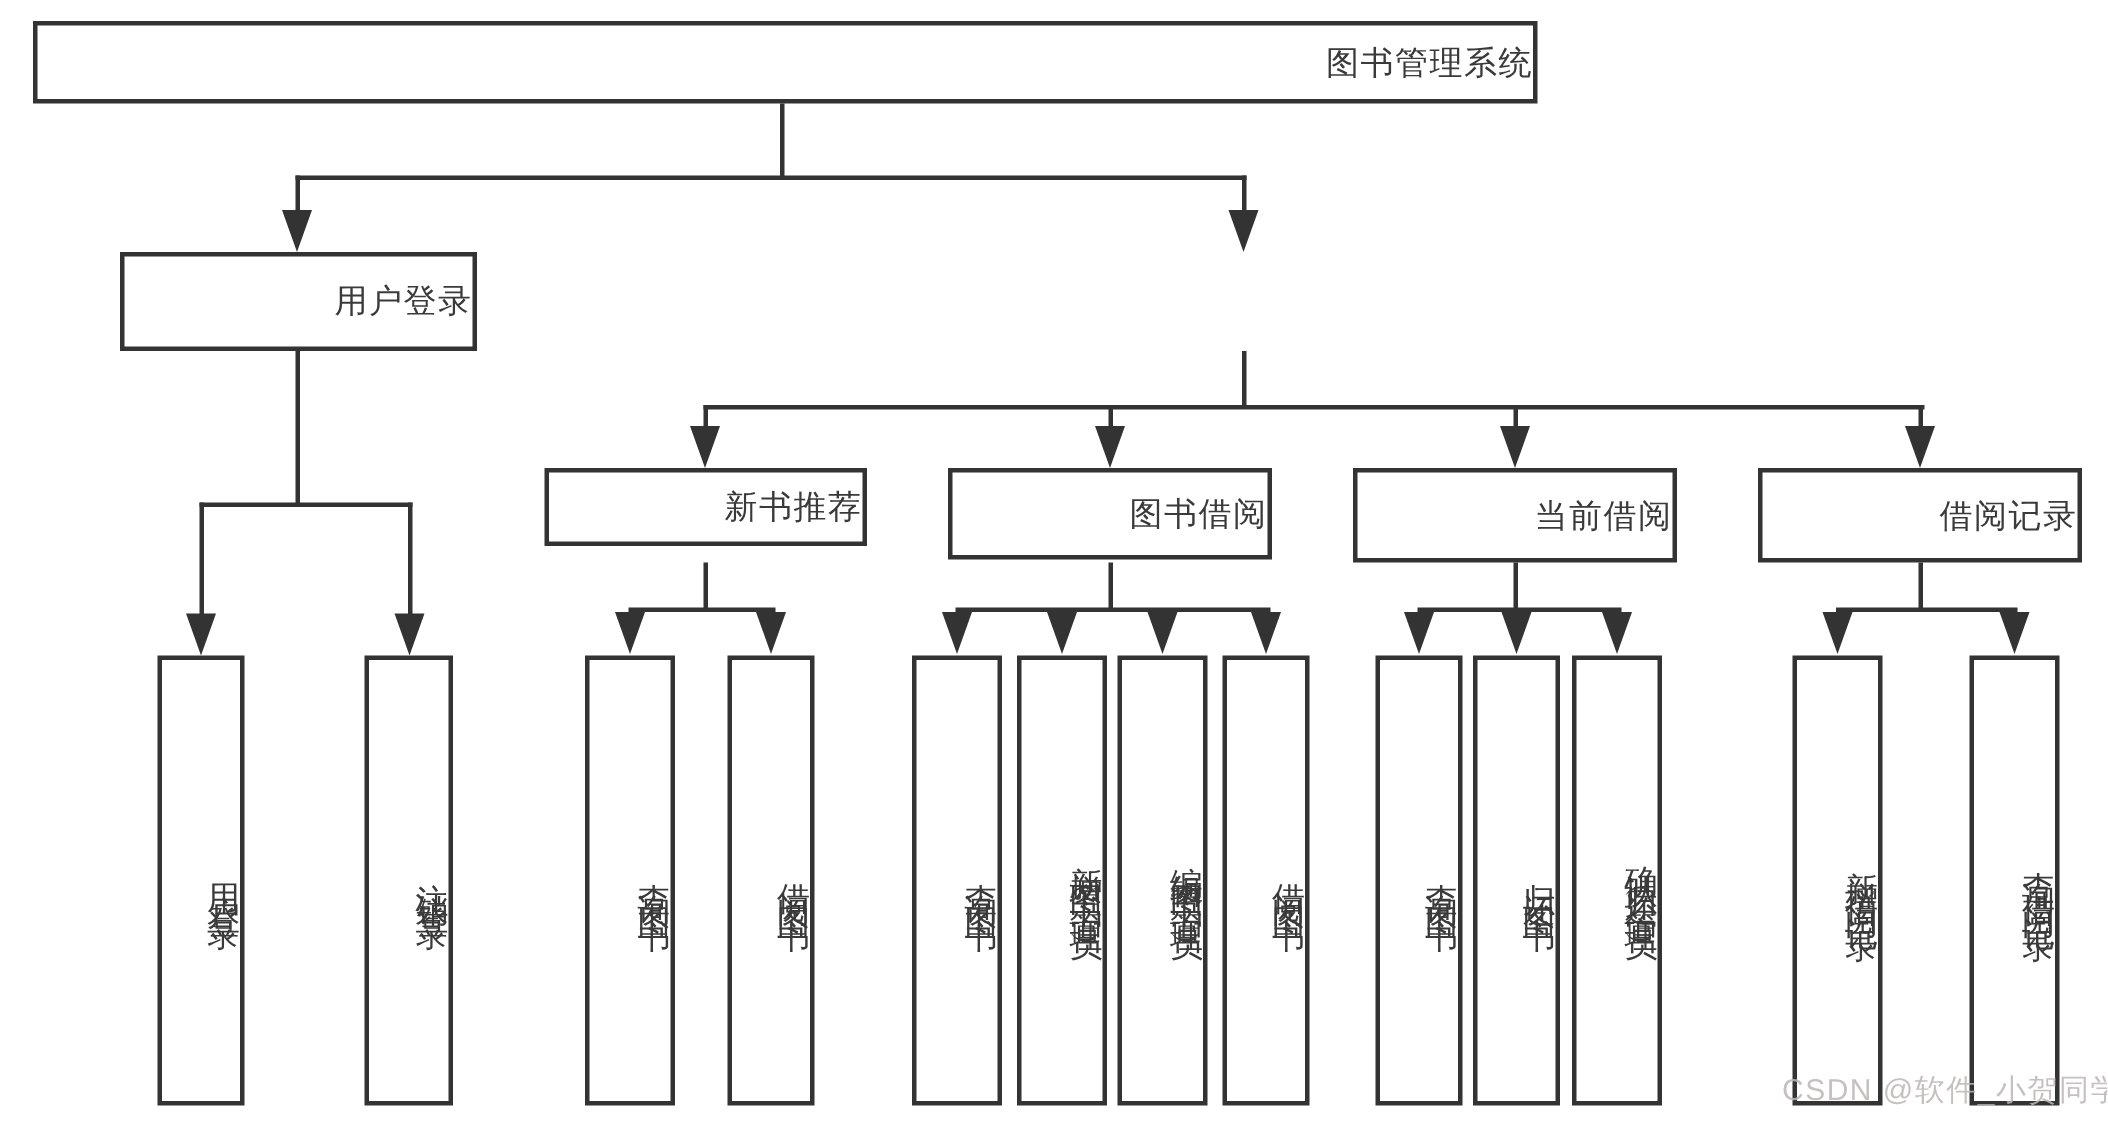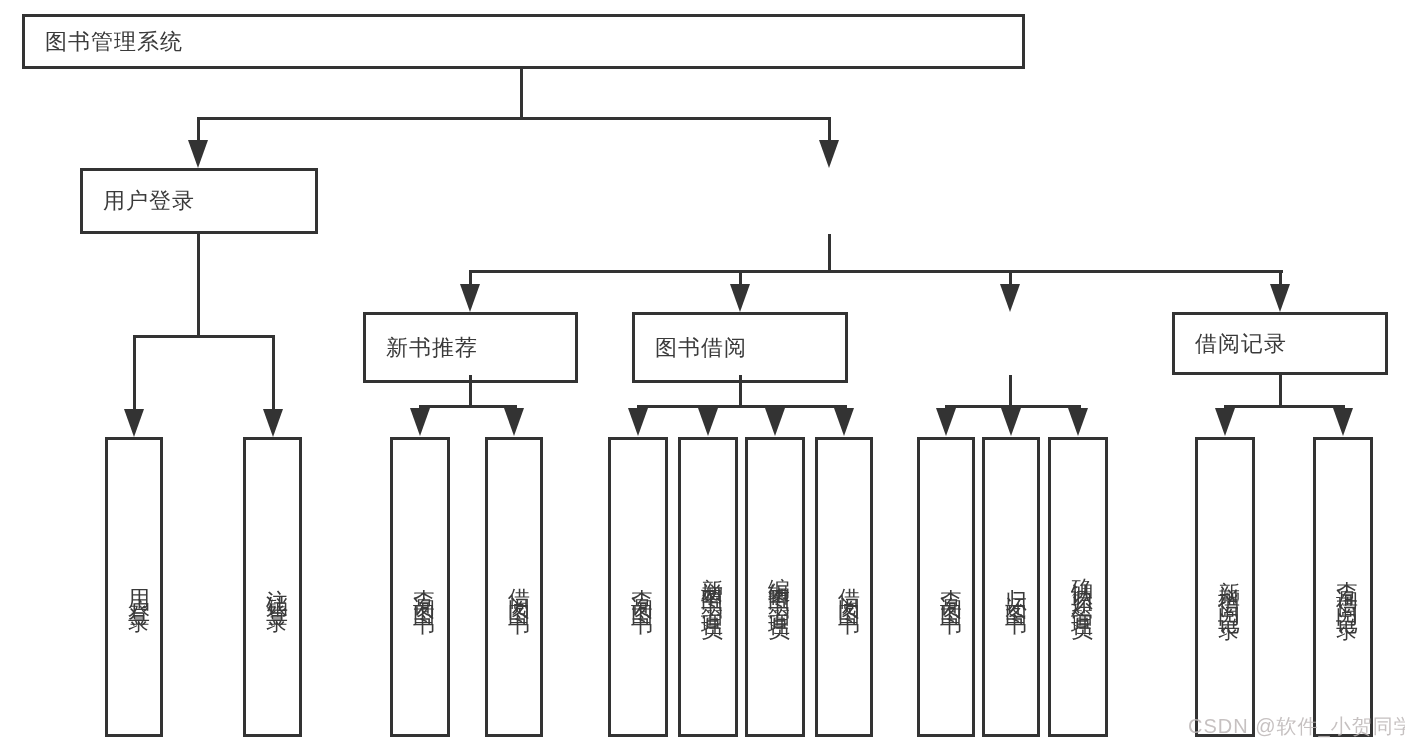--- a/index.html
+++ b/index.html
@@ -2,21 +2,21 @@
 <html><head>
 <meta charset="utf-8">
 <style>
   html,body{margin:0;padding:0;background:#ffffff;}
   .canvas{
     position:relative;width:1405px;height:747px;background:#ffffff;overflow:hidden;
     font-family:"Liberation Sans","DejaVu Sans",sans-serif;color:#333;
   }
   .box{
     position:absolute;box-sizing:border-box;border:3px solid #333;background:#fff;
-    display:flex;align-items:center;justify-content:flex-start;padding-left:20px;
+    display:flex;align-items:center;justify-content:flex-end;padding-left:20px;
   }
   .hlabel{font-size:22px;letter-spacing:1px;color:#3a3a3a;white-space:nowrap;}
   .vtext{
     writing-mode:vertical-rl;text-orientation:mixed;
     font-size:22px;letter-spacing:8px;color:#3a3a3a;line-height:1;
   }
   .line{position:absolute;background:#333;}
   .arrow{
     position:absolute;width:0;height:0;
     border-left:10px solid transparent;border-right:10px solid transparent;
@@ -58,25 +58,28 @@
   <div class="line" style="left:469px;top:270px;width:814px;height:3px"></div>
   <div class="line" style="left:469px;top:270px;width:3px;height:18px"></div>
   <div class="arrow" style="left:460px;top:284px"></div>
   <div class="line" style="left:739px;top:270px;width:3px;height:18px"></div>
   <div class="arrow" style="left:730px;top:284px"></div>
   <div class="line" style="left:1009px;top:270px;width:3px;height:18px"></div>
   <div class="arrow" style="left:1000px;top:284px"></div>
   <div class="line" style="left:1279px;top:270px;width:3px;height:18px"></div>
   <div class="arrow" style="left:1270px;top:284px"></div>
 
-  <div class="box" style="left:363px;top:312px;width:215px;height:71px">
+  <div class="box" style="left:363px;top:312px;width:215px;height:52px">
     <span class="hlabel">新书推荐</span>
   </div>
-  <div class="box" style="left:632px;top:312px;width:216px;height:71px">
+  <div class="box" style="left:632px;top:312px;width:216px;height:61px">
     <span class="hlabel">图书借阅</span>
+  </div>
+  <div class="box" style="left:902px;top:312px;width:216px;height:63px">
+    <span class="hlabel">当前借阅</span>
   </div>
   <div class="box" style="left:1172px;top:312px;width:216px;height:63px">
     <span class="hlabel">借阅记录</span>
   </div>
 
   <div class="line" style="left:469px;top:375px;width:3px;height:33px"></div>
   <div class="line" style="left:419px;top:405px;width:98px;height:3px"></div>
   <div class="arrow" style="left:410px;top:408px"></div>
   <div class="arrow" style="left:504px;top:408px"></div>
 

